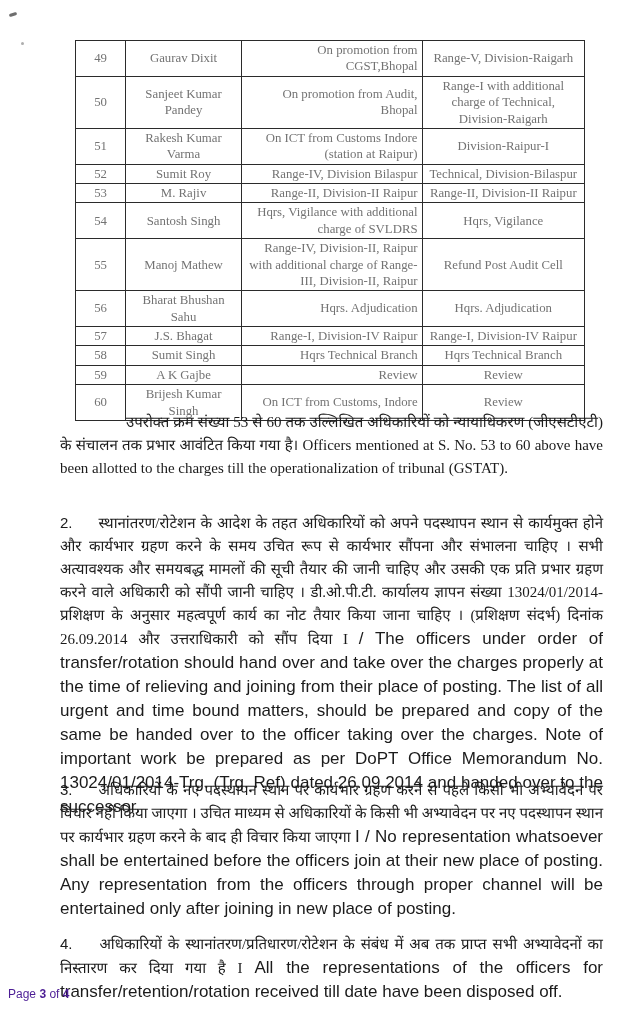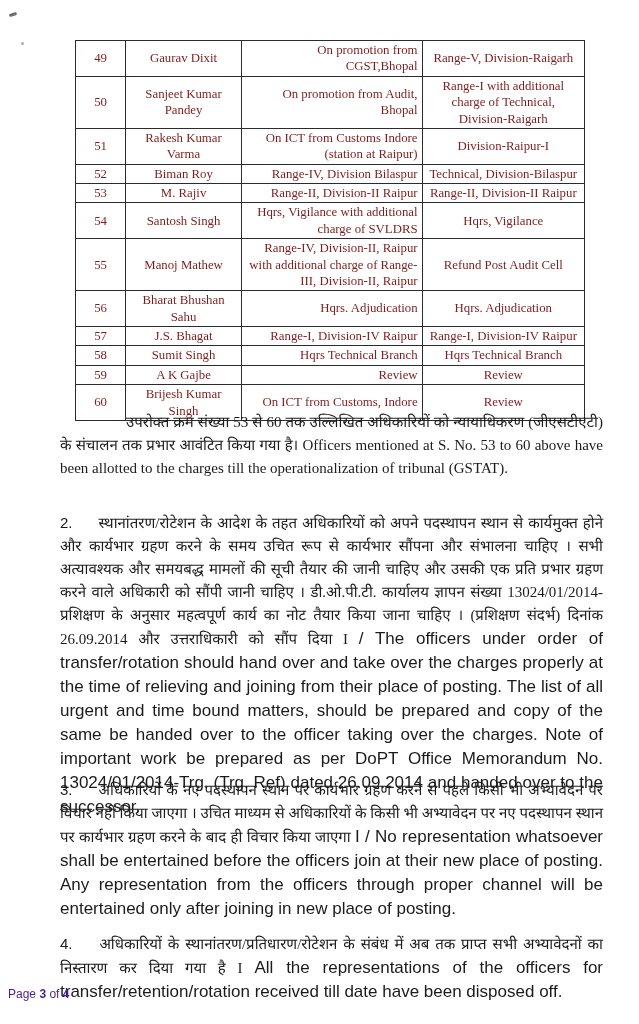--- a/index.html
+++ b/index.html
@@ -17,21 +17,21 @@
   .speck-2{left:21px;top:42px;width:3px;height:3px;border-radius:50%;opacity:.45;}
 
   
   table.roster{
     position:absolute;left:75px;top:40px;
     width:510px;
     border-collapse:collapse;
     font-family:"Liberation Serif", serif;
     font-size:12.8px;
     line-height:1.28;
-    color:#7f1d1d;
+    color:#737373;
   }
   .roster td{
     border:1.2px solid #2b2b2b;
     text-align:center;
     vertical-align:middle;
     padding:1px 4px;
   }
   .roster tr.row-tall td{height:31px;}
   .roster td.c-sno{width:45px;}
   .roster td.c-name{width:115px;}
@@ -93,21 +93,21 @@
         <td class="c-to">Range-I with additional charge of Technical, Division-Raigarh</td>
       </tr>
       <tr>
         <td class="c-sno">51</td>
         <td class="c-name">Rakesh Kumar Varma</td>
         <td class="c-from">On ICT from Customs Indore (station at Raipur)</td>
         <td class="c-to">Division-Raipur-I</td>
       </tr>
       <tr>
         <td class="c-sno">52</td>
-        <td class="c-name">Biman Roy</td>
+        <td class="c-name">Sumit Roy</td>
         <td class="c-from">Range-IV, Division Bilaspur</td>
         <td class="c-to">Technical, Division-Bilaspur</td>
       </tr>
       <tr>
         <td class="c-sno">53</td>
         <td class="c-name">M. Rajiv</td>
         <td class="c-from">Range-II, Division-II Raipur</td>
         <td class="c-to">Range-II, Division-II Raipur</td>
       </tr>
       <tr>

